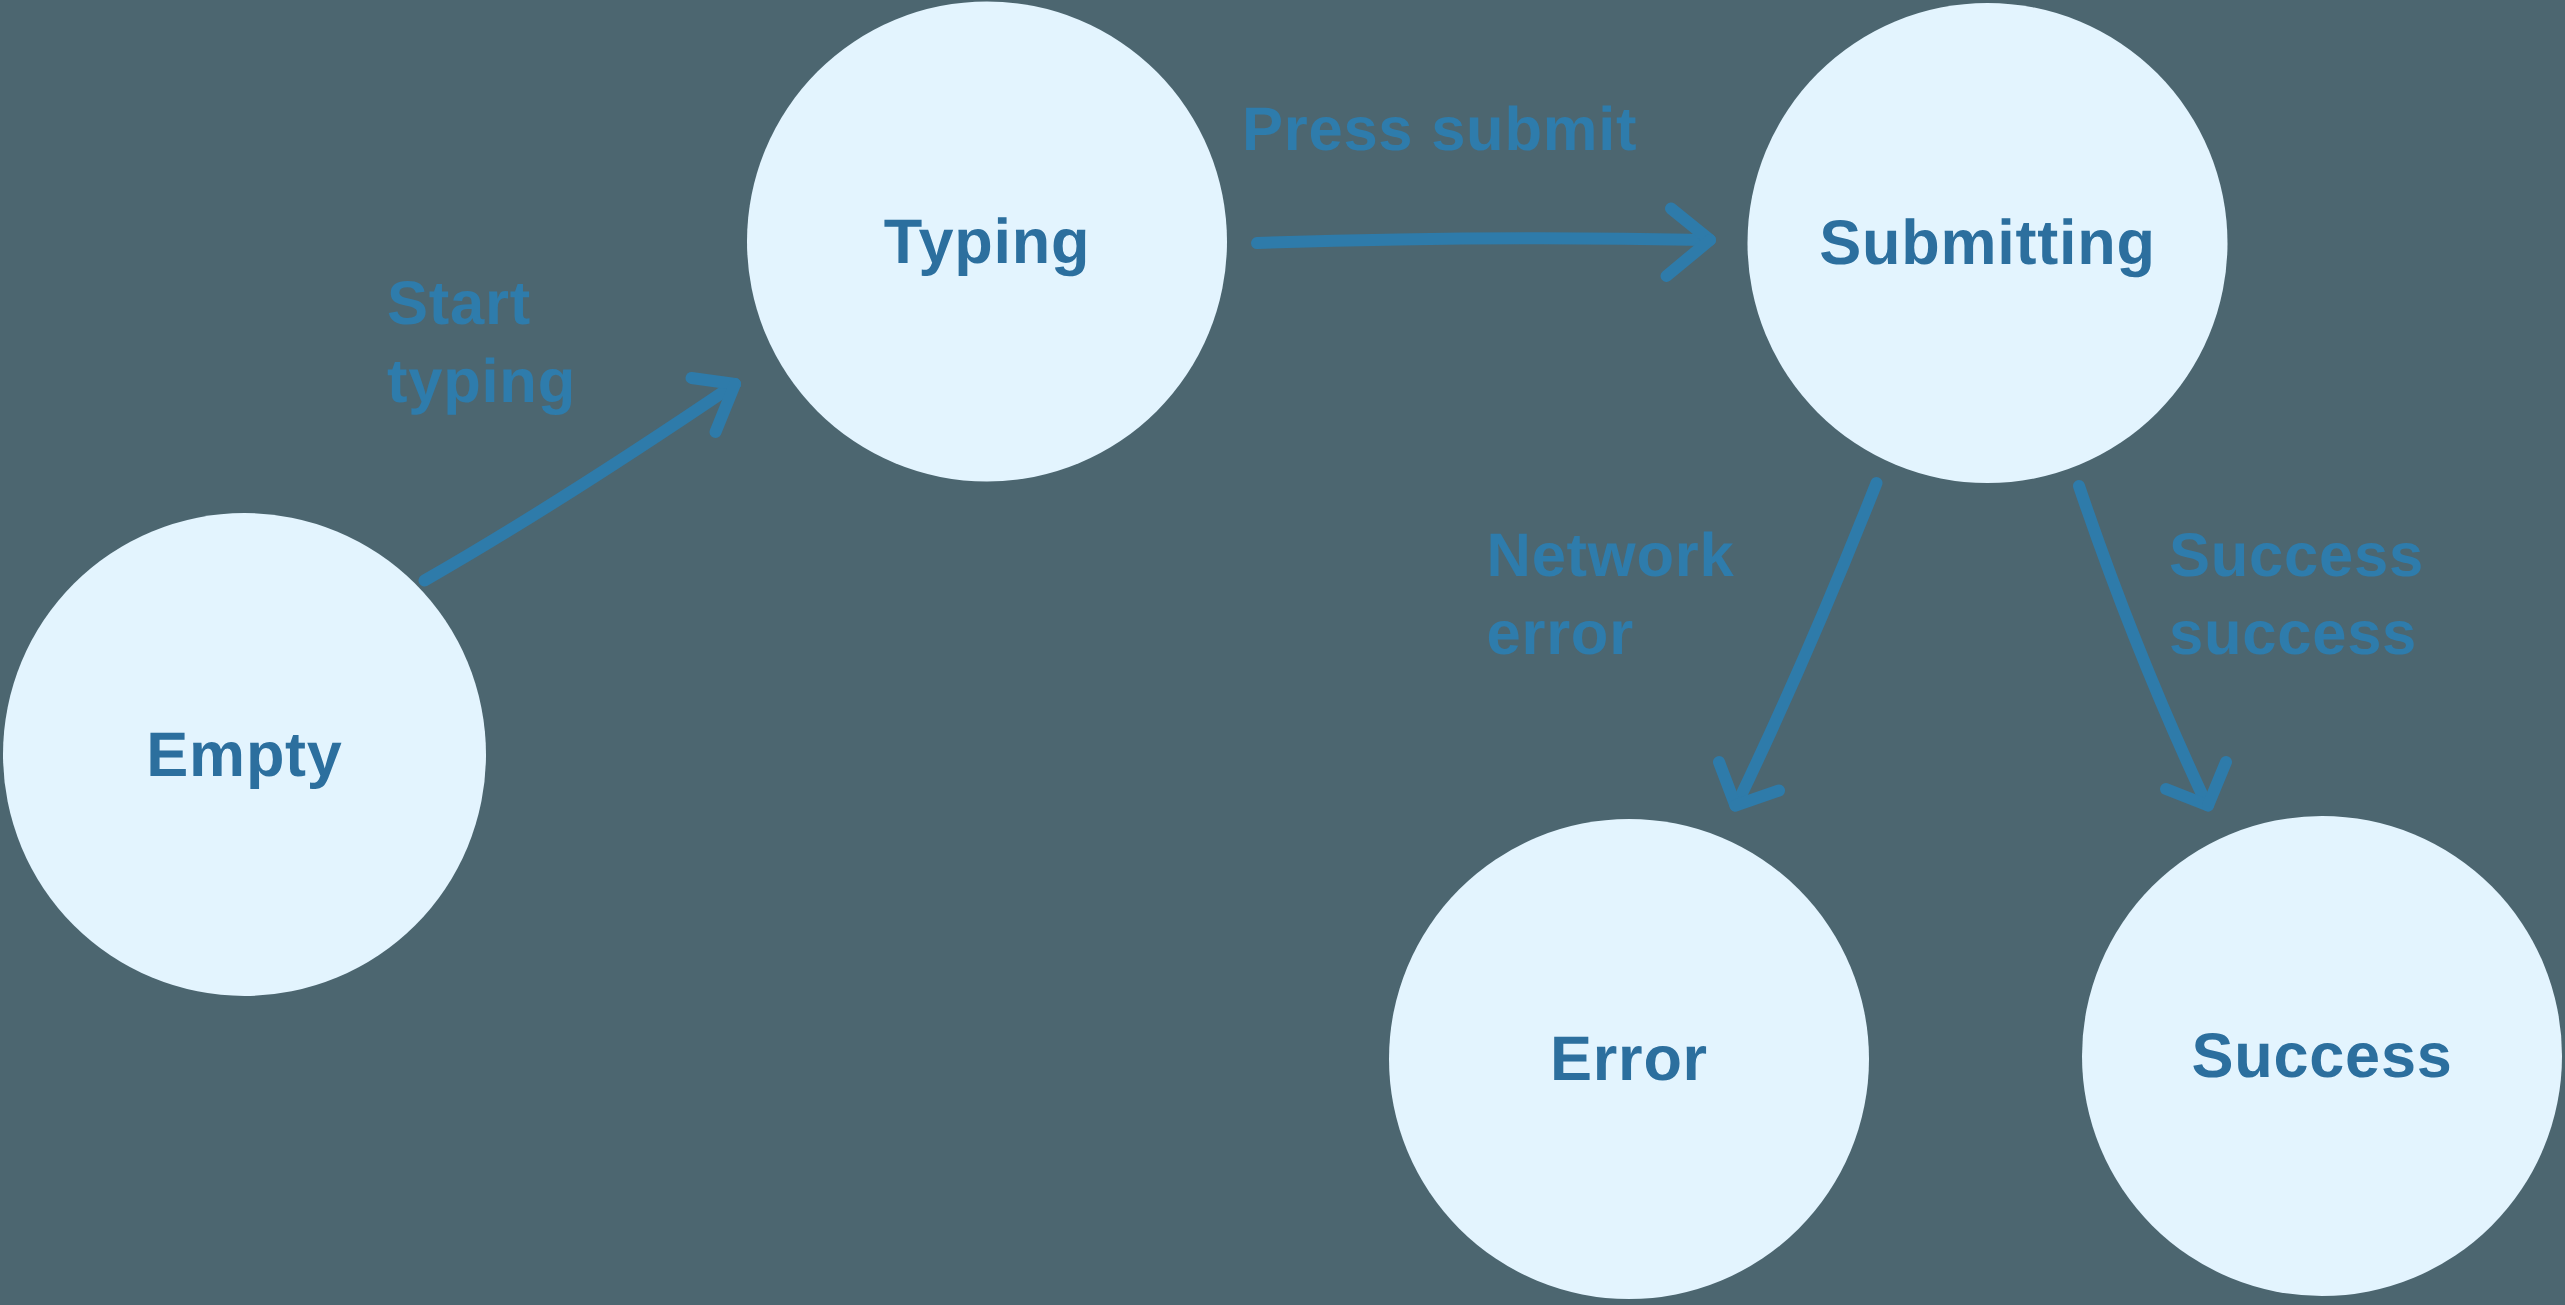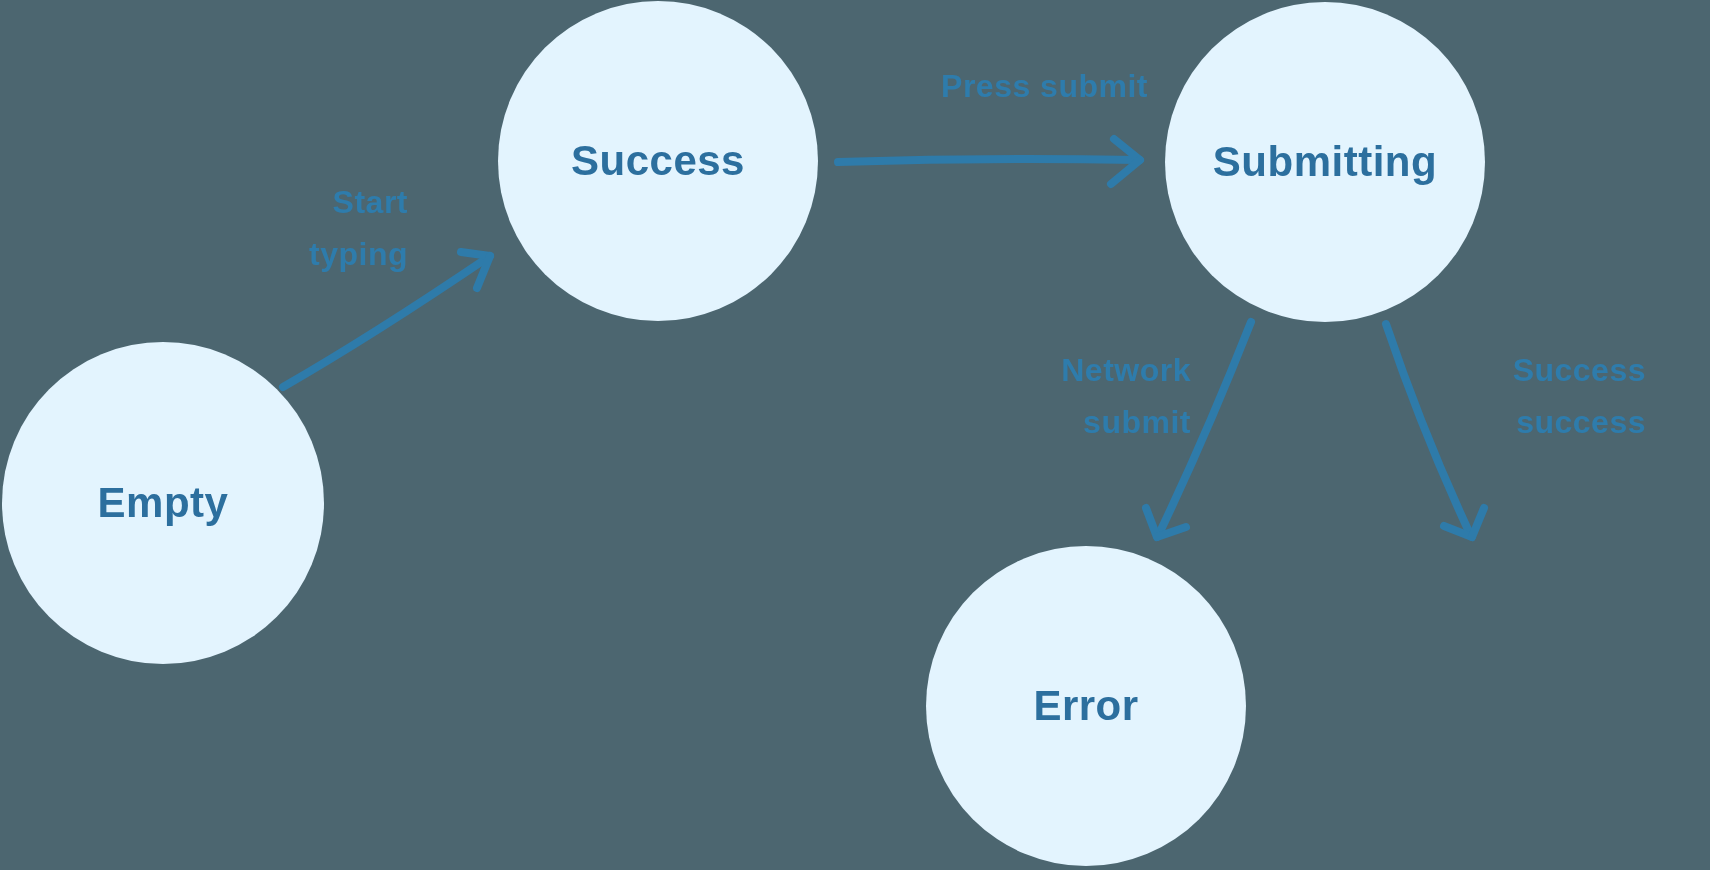--- a/index.html
+++ b/index.html
@@ -52,24 +52,24 @@
   .edges path, .edges polyline {
     fill: none;
     stroke: var(--arrow);
     stroke-width: 8;
     stroke-linecap: round;
     stroke-linejoin: round;
   }
   .edge-label {
     position: absolute;
     color: var(--label-text);
-    font-size: 32px;
+    font-size: 41px;
     font-weight: 600;
     letter-spacing: 0.5px;
-    text-align: right;
+    text-align: left;
     line-height: 52px;
   }
   .edge-label-start-typing   { left: 258px;  top: 176px; width: 150px; }
   .edge-label-press-submit   { left: 828px;  top: 64px;  width: 320px; line-height: 44px; }
   .edge-label-network-error  { left: 991px;  top: 344px; width: 200px; }
   .edge-label-network-success{ left: 1446px; top: 344px; width: 200px; }
 </style>
 </head>
 <body>
 
@@ -100,30 +100,33 @@
       <path d="M 1444 526 L 1472 537"></path>
       <path d="M 1484 508 L 1472 537"></path>
     </g>
   </svg>
 
   <div class="state state-empty">
     <span class="state-label">Empty</span>
   </div>
 
   <div class="state state-typing">
-    <span class="state-label">Success</span>
+    <span class="state-label">Typing</span>
   </div>
 
   <div class="state state-submitting">
     <span class="state-label">Submitting</span>
   </div>
 
   <div class="state state-error">
     <span class="state-label">Error</span>
   </div>
 
+  <div class="state state-success">
+    <span class="state-label">Success</span>
+  </div>
 
   <div class="edge-label edge-label-start-typing">Start typing</div>
   <div class="edge-label edge-label-press-submit">Press submit</div>
-  <div class="edge-label edge-label-network-error">Network submit</div>
+  <div class="edge-label edge-label-network-error">Network error</div>
   <div class="edge-label edge-label-network-success">Success success</div>
 
 </div>
 
 </body></html>

